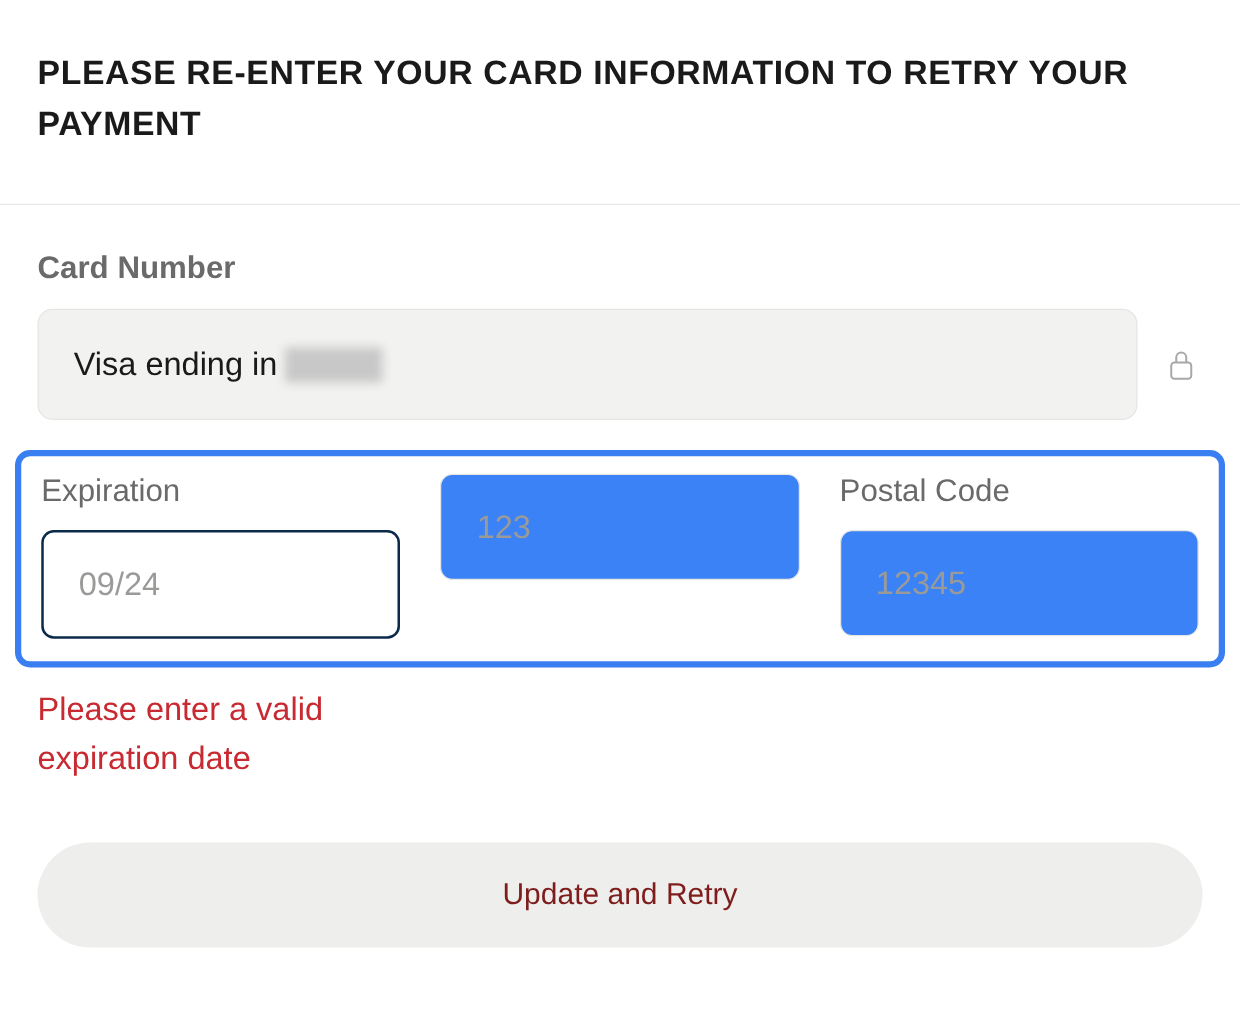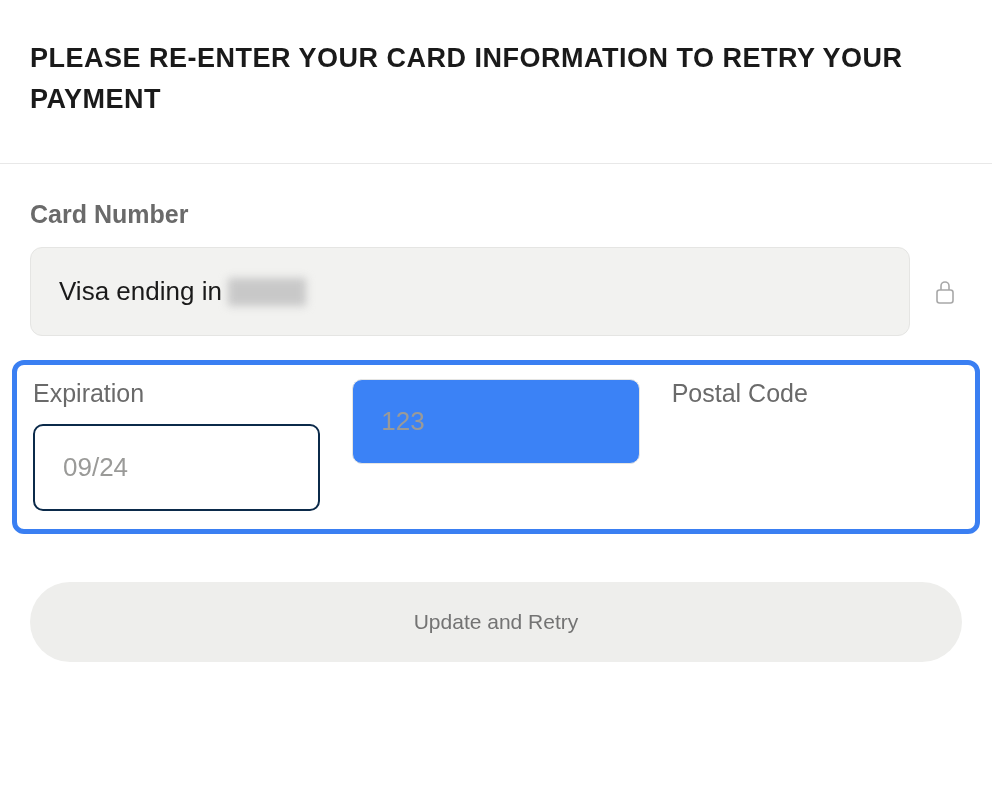--- a/index.html
+++ b/index.html
@@ -111,25 +111,25 @@
       line-height: 1.5;
       margin-top: 10px;
       max-width: 260px;
     }
     .submit-row {
       margin-top: 48px;
     }
     .submit-btn {
       width: 100%;
       background: #eeeeec;
-      color: #737373;
+      color: #7f1d1d;
       border: none;
       border-radius: 46px;
       padding: 28px 0;
-      font-size: 21px;
+      font-size: 24px;
       font-weight: 500;
       font-family: inherit;
       cursor: not-allowed;
     }
   </style>
 </head>
 <body>
 
 <div class="header">
   <div class="header-title">PLEASE RE-ENTER YOUR CARD INFORMATION TO RETRY YOUR PAYMENT</div>
@@ -155,22 +155,24 @@
     <div class="three-col">
       <div class="col">
         <label class="field-label">Expiration</label>
         <input type="text" class="text-input input-active" placeholder="09/24" style="">
       </div>
       <div class="col">
         <input type="text" class="text-input input-default" placeholder="123" style="">
       </div>
       <div class="col">
         <label class="field-label">Postal Code</label>
+        <input type="text" class="text-input input-default" placeholder="12345" style="">
       </div>
     </div>
   </div>
 
+  <div class="error-msg">Please enter a valid expiration date</div>
 
   <div class="submit-row">
     <button class="submit-btn" disabled="">Update and Retry</button>
   </div>
 
 </div>
 
 </body></html>

